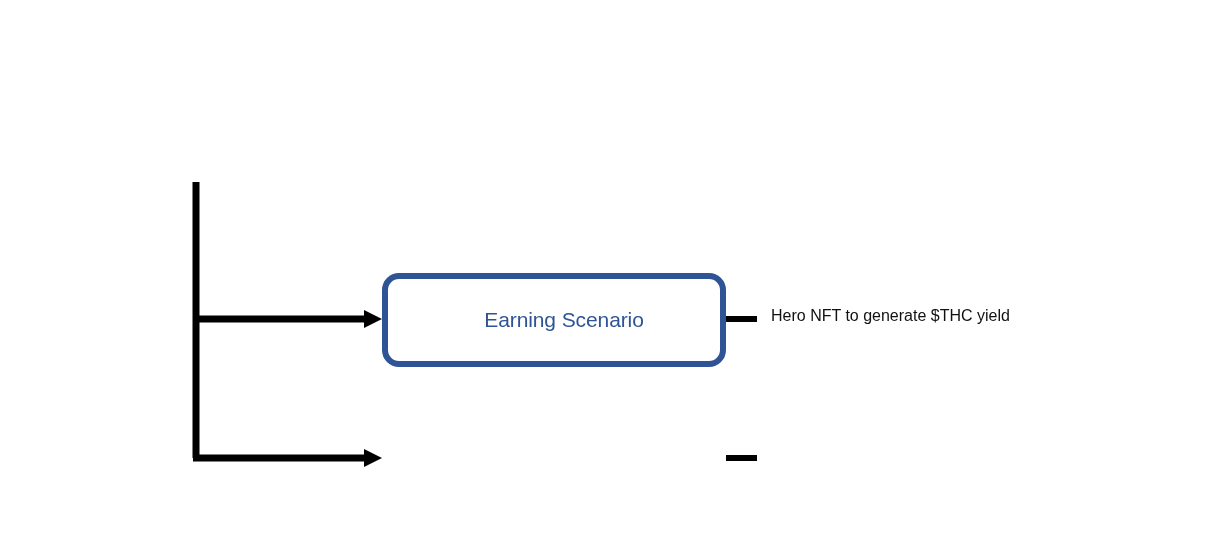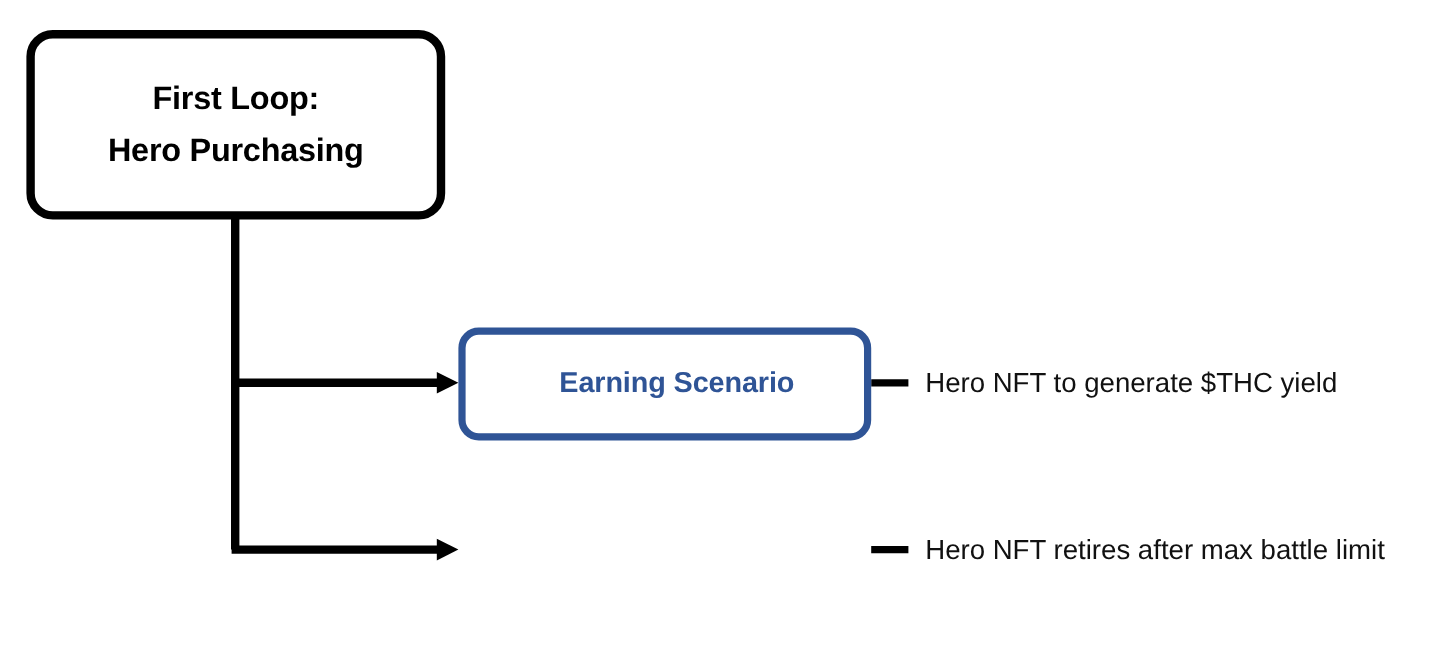--- a/index.html
+++ b/index.html
@@ -67,33 +67,33 @@
   }
   .node-earning {
     top: 273px;
     border-color: #2F5496;
   }
   .node-burning {
     top: 412px;
     border-color: #C0581F;
   }
   .node-scenario .node-label {
-    font-size: 24px;
-    font-weight: bold;
+    font-size: 21px;
+    font-weight: normal;
     letter-spacing: -0.1px;
     margin-left: 20px;
   }
   .node-earning .node-label { color: #2F5496; }
   .node-burning .node-label { color: #C0581F; }
 
   
   .annotation {
     position: absolute;
     left: 771px;
-    font-size: 23px;
+    font-size: 16px;
     color: #111111;
     white-space: nowrap;
     line-height: 1;
     z-index: 3;
   }
   .annotation-earning { top: 308px; }
   .annotation-burning { top: 447px; }
 </style>
 </head>
 <body>
@@ -106,28 +106,21 @@
     <path d="M 193 319 L 366 319" stroke="#000000" stroke-width="7" fill="none"></path>
     <path d="M 193 458 L 366 458" stroke="#000000" stroke-width="7" fill="none"></path>
 
     <polygon points="382,319 364,310 364,328" fill="#000000"></polygon>
     <polygon points="382,458 364,449 364,467" fill="#000000"></polygon>
 
     <path d="M 726 319 L 757 319" stroke="#000000" stroke-width="6" fill="none"></path>
     <path d="M 726 458 L 757 458" stroke="#000000" stroke-width="6" fill="none"></path>
   </svg>
 
-  <div class="node node-root">
-    <div class="node-label">
-      <div>First Loop:</div>
-      <div>Hero Purchasing</div>
-    </div>
-  </div>
 
   <div class="node node-scenario node-earning">
     <span class="node-label">Earning Scenario</span>
   </div>
 
 
   <div class="annotation annotation-earning">Hero NFT to generate $THC yield</div>
-  <div class="annotation annotation-burning">Hero NFT retires after max battle limit</div>
 
 </div>
 
 </body></html>

